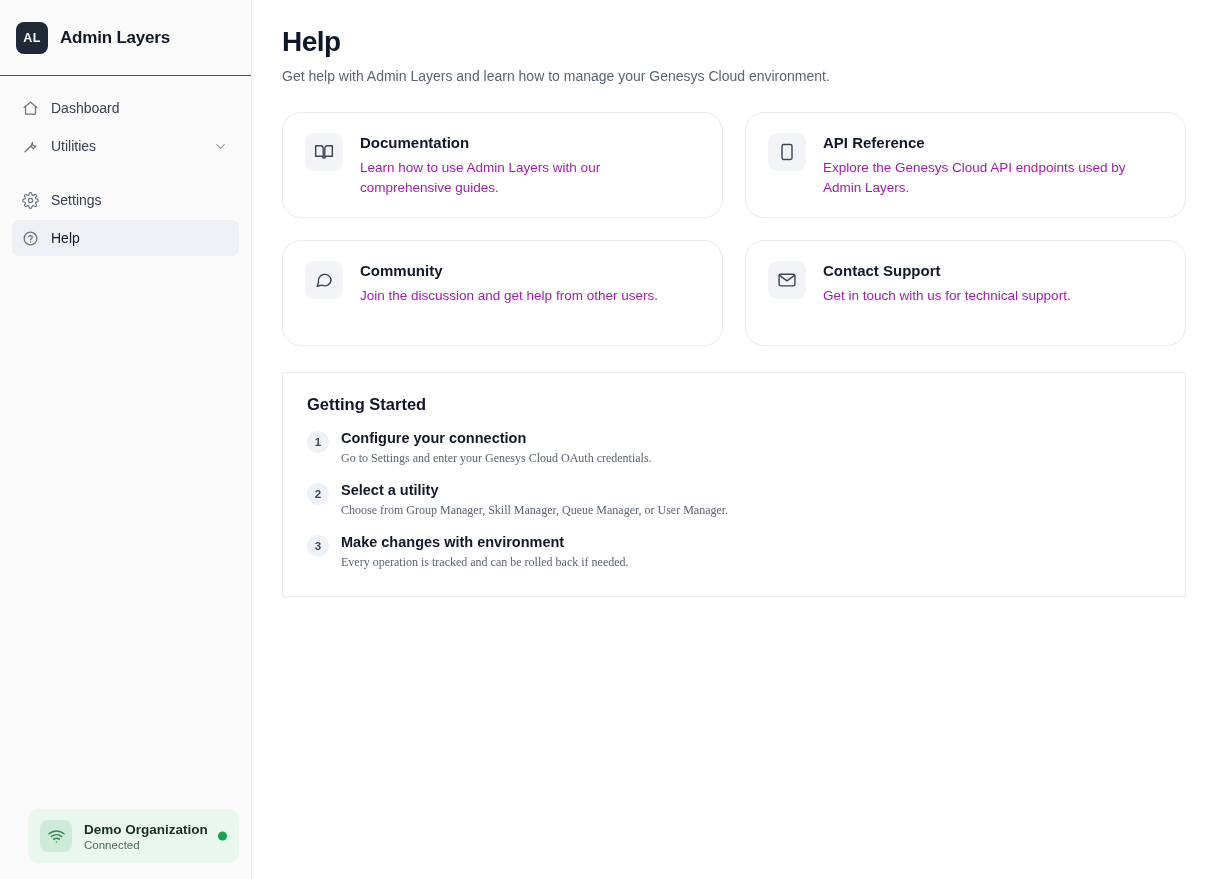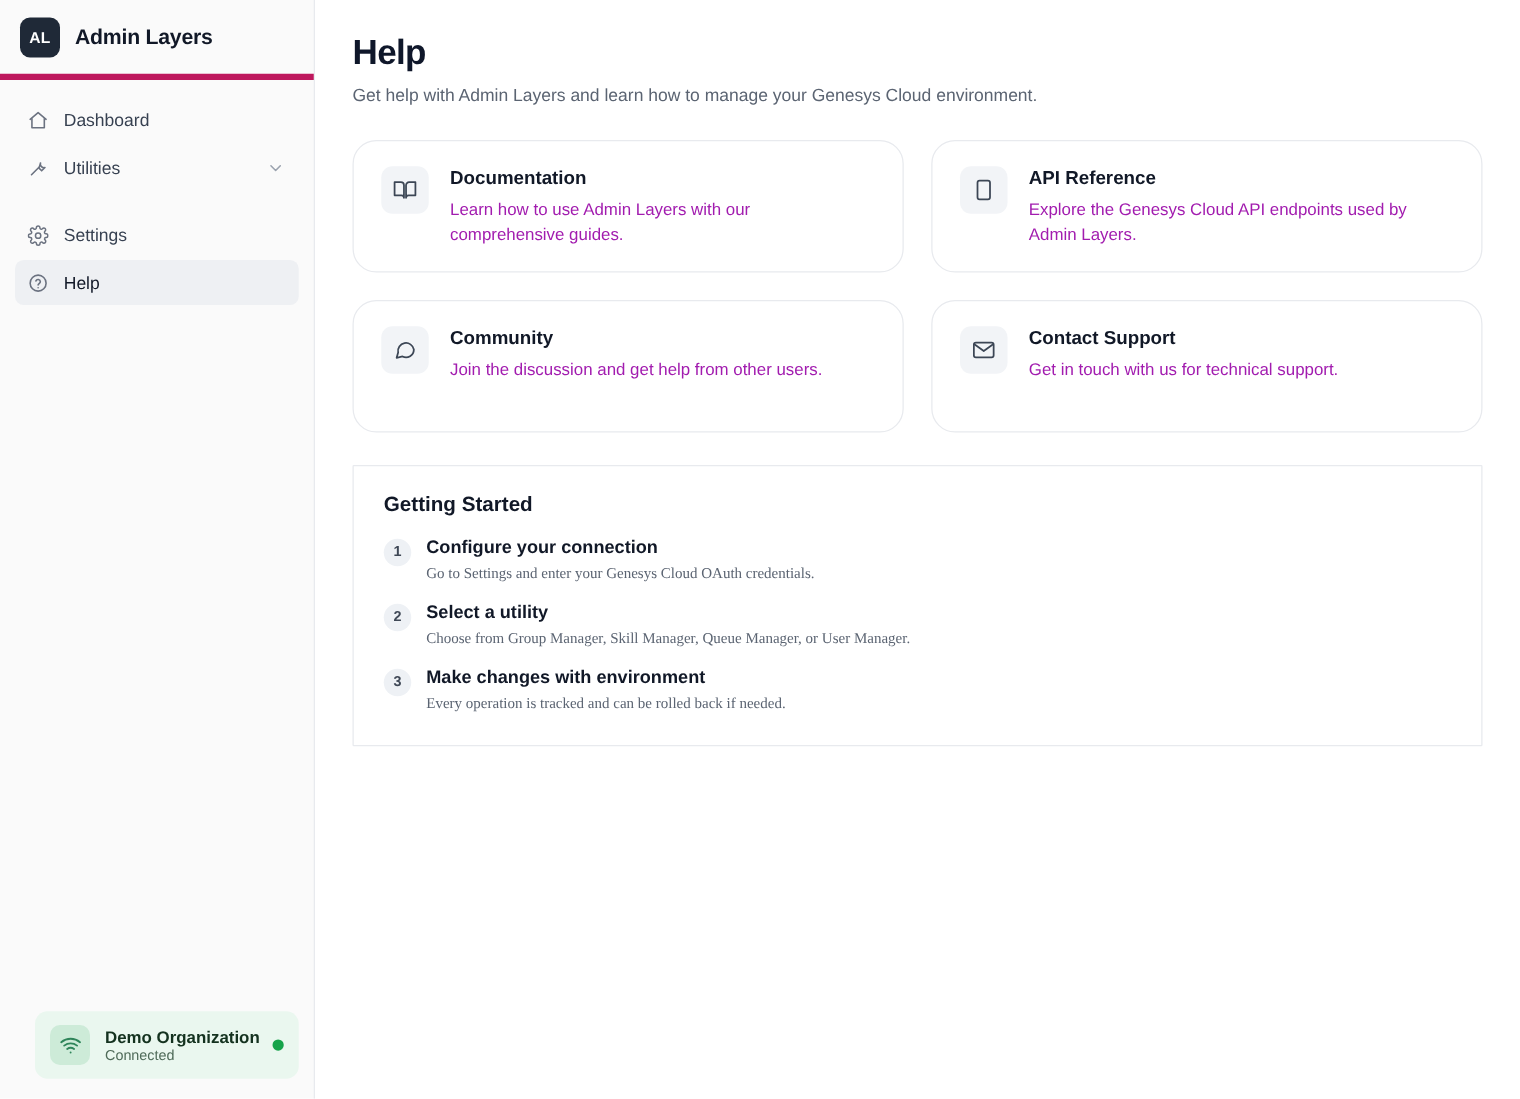--- a/index.html
+++ b/index.html
@@ -25,22 +25,22 @@
     border-right: 1px solid #e8eaee;
     display: flex;
     flex-direction: column;
     position: relative;
   }
   .brand {
     display: flex;
     align-items: center;
     gap: 12px;
     padding: 4px 16px;
-    height: 64px;
-    border-bottom: 5px solid #be185d;
+    height: 76px;
+    border-bottom: 1px solid #be185d;
   }
   .brand-logo {
     width: 32px; height: 32px;
     border-radius: 8px;
     background: #1f2937;
     color: #fff;
     font-size: 12.5px;
     font-weight: 700;
     letter-spacing: .3px;
     display: flex; align-items: center; justify-content: center;

